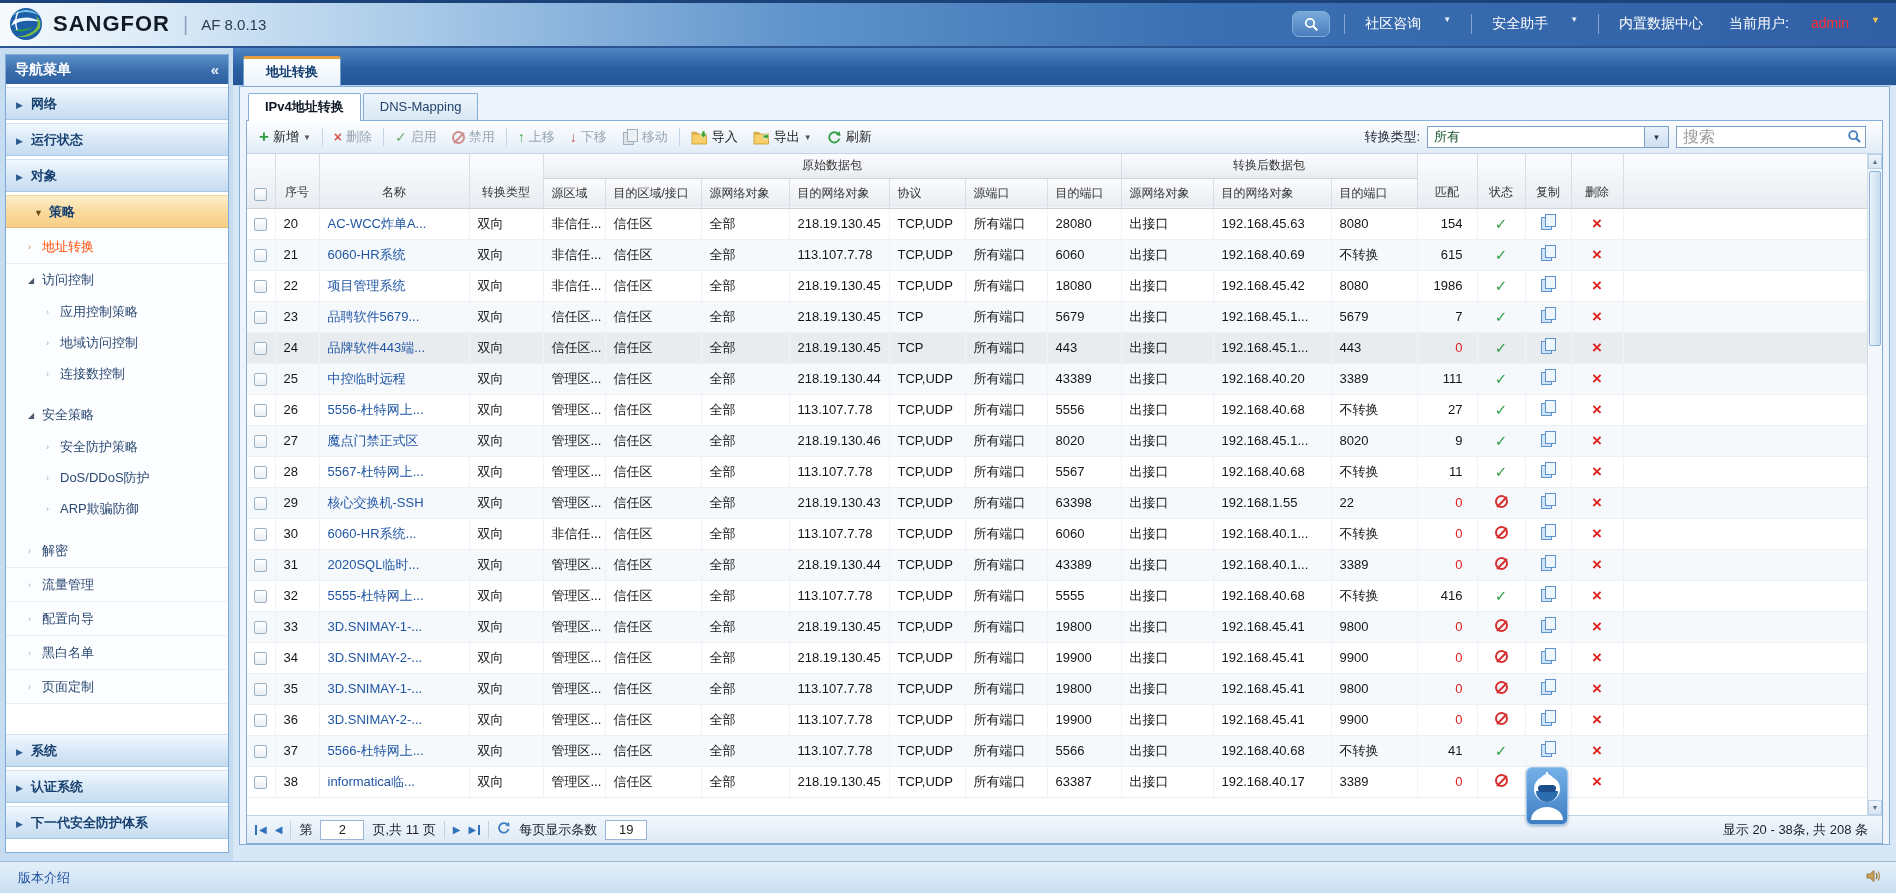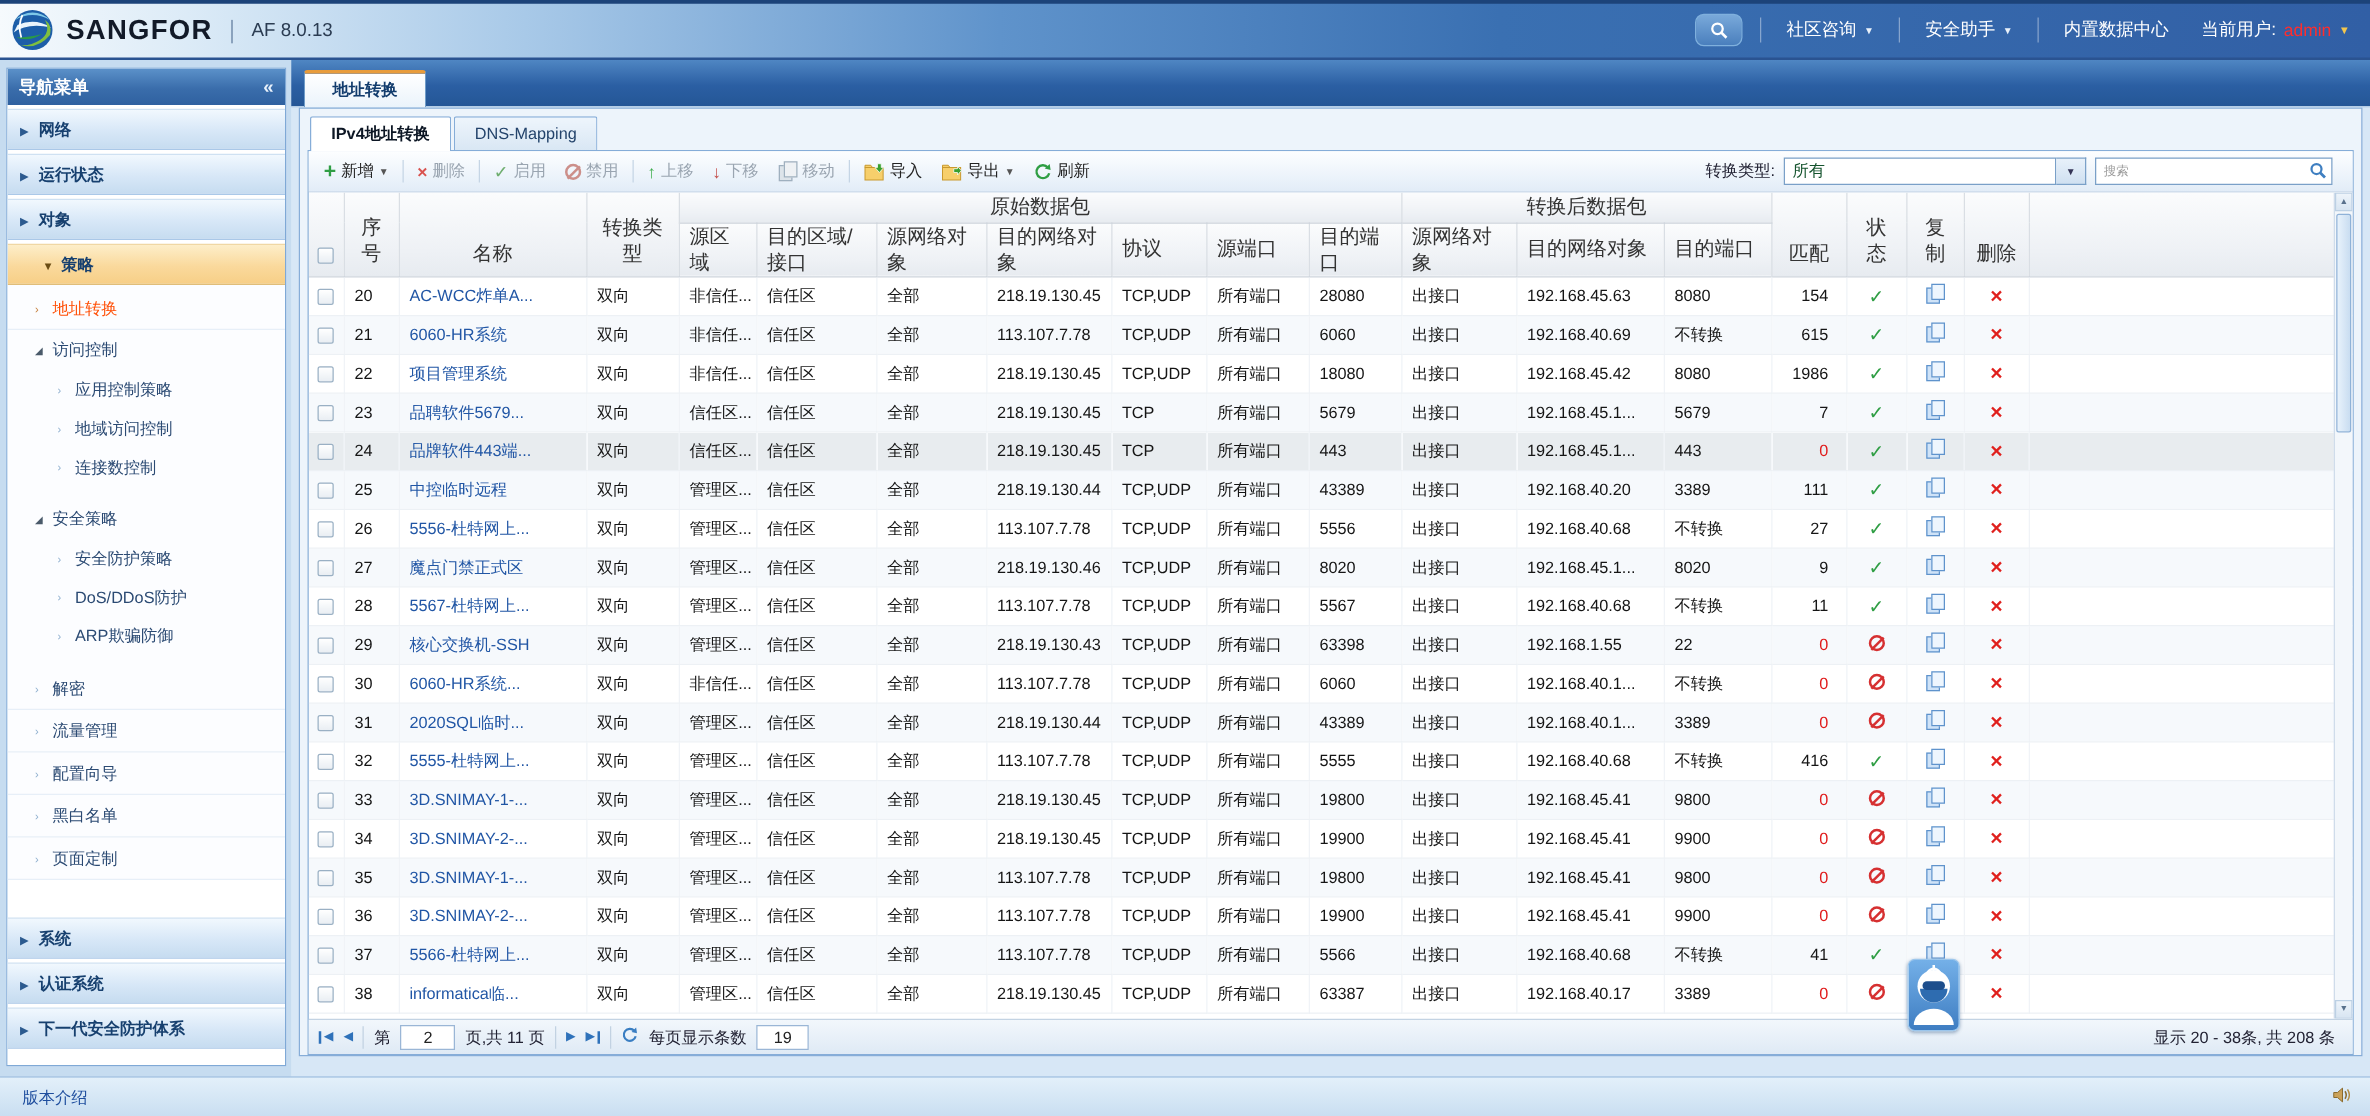--- a/index.html
+++ b/index.html
@@ -12,21 +12,21 @@
     background:linear-gradient(90deg,#f6fafd 0px,#dcebf7 150px,#a8c9e8 420px,#5f93cb 800px,#3a70b2 1200px,#315fa5 1896px);
     box-shadow:inset 0 3px 0 #1c4379, inset 0 -2px 0 #2a5391; position:relative; }
   .brand { display:flex; align-items:center; gap:9px; }
   .brand-name { font-size:22px; font-weight:bold; letter-spacing:1px; color:#121a28; }
   .brand-sep { color:#8aa2bd; font-size:20px; font-weight:200; padding:0 4px; }
   .brand-ver { font-size:15px; color:#2b3c52; }
   .topmenu { margin-left:auto; display:flex; align-items:center; gap:14px; color:#fff; font-size:14px; }
   .search-pill { width:38px; height:26px; border:1px solid #7fb0dd; border-radius:7px;
     background:linear-gradient(180deg,#79a9da,#4a7fbd); display:flex; align-items:center; justify-content:center; cursor:pointer; }
   .tm-sep { width:1px; height:20px; background:rgba(255,255,255,.4); }
-  .tm-item { display:flex; align-items:center; gap:6px; padding:0 6px; cursor:pointer; white-space:nowrap; }
+  .tm-item { display:flex; align-items:flex-start; gap:22px; padding:0 6px; cursor:pointer; white-space:nowrap; }
   .caret { font-size:8px; color:#e9f1fa; }
   .user-name { color:#ff2d2d; font-weight:normal; }
   .user-caret { font-size:9px; color:#f3c64e; }
 
   
   .cols { display:flex; height:813px; }
 
   
   .sidebar { width:233px; background:#c6dcf0; padding:6px 4px 8px 5px; }
   .nav-panel { height:100%; border:1px solid #7fa9d6; background:#fff; display:flex; flex-direction:column; overflow:hidden;justify-content:space-between; }
@@ -87,30 +87,30 @@
   .copy-ic::after { content:''; position:absolute; left:5px; top:0; width:9px; height:11px; border:1px solid #5f93cc; background:#eef6fe; }
   .copy-ic.muted::before { border-color:#9fb0bf; background:#dde4ea; }
   .copy-ic.muted::after { border-color:#9fb0bf; background:#eef1f4; }
   .tb-spacer { flex:1; }
   .filter-label { color:#223; }
   .filter-box { display:flex; }
   .filter-value { width:218px; height:22px; line-height:20px; padding:0 6px; background:#fff; border:1px solid #7aa0c8; color:#14532d; }
   .filter-btn { width:24px; height:22px; border:1px solid #7aa0c8; border-left:none; background:linear-gradient(180deg,#e8f1fa,#cfe0f1);
     display:flex; align-items:center; justify-content:center; font-size:8px; color:#335; cursor:pointer; }
   .searchbox { position:relative; width:190px; height:22px; }
-  .searchbox input { width:100%; height:100%; border:1px solid #7aa0c8; padding:0 24px 0 6px; font-size:10px; color:#333;
+  .searchbox input { width:100%; height:100%; border:1px solid #7aa0c8; padding:0 24px 0 6px; font-size:16px; color:#333;
     font-family:inherit; background:#fff; }
   .searchbox input::placeholder { color:#9a9a9a; }
   .searchbox .mag { position:absolute; right:4px; top:3px; cursor:pointer; }
 
   
   .gridwrap { flex:1; overflow:hidden; position:relative; min-height:0; }
   table { border-collapse:collapse; table-layout:fixed; width:100%; }
   thead th { background:linear-gradient(180deg,#fbfcfd,#eef1f5 70%,#e7ebf0); font-weight:normal; color:#333;
-    border-right:1px solid #d9dee4; border-bottom:1px solid #cdd4dc; font-size:16px; text-align:left; padding:0 8px; }
+    border-right:1px solid #d9dee4; border-bottom:1px solid #cdd4dc; font-size:12px; text-align:left; padding:0 8px; }
   thead tr.gr th { height:24px; text-align:center; }
   thead tr.hr th { height:30px; vertical-align:middle; }
   thead th.rs { vertical-align:bottom; padding-bottom:7px; }
   thead th.cen { text-align:center; }
   tbody td { height:31px; padding:0 8px; color:#151515; border-bottom:1px solid #edf1f5; border-right:1px solid #f0f3f7;
     white-space:nowrap; overflow:hidden; }
   tbody tr.alt { background:#f6f9fc; }
   tbody tr.sel { background:#e8ecef; }
   td.c-c, th.c-c { text-align:center; padding:0; }
   td.lnk a { color:#2156a5; cursor:pointer; text-decoration:none; }

